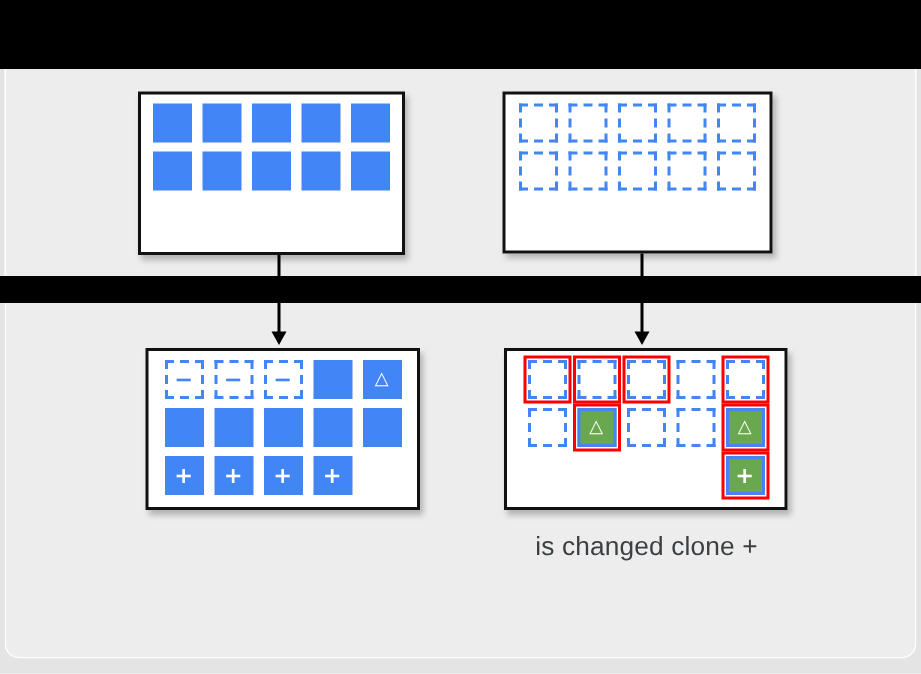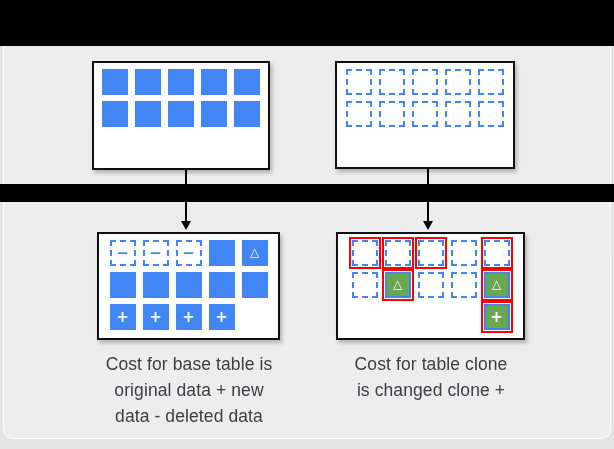--- a/index.html
+++ b/index.html
@@ -172,23 +172,17 @@
       </div>
       <div class="grid-row">
         <div class="cell empty"></div>
         <div class="cell empty"></div>
         <div class="cell empty"></div>
         <div class="cell empty"></div>
         <div class="cell green red-ring g-plus">+</div>
       </div>
     </div>
 
-  <div class="caption left">
-    <span>Cost for base table is</span>
-    <span>original data + new</span>
-    <span>data - deleted data</span>
-  </div>
   <div class="caption right">
-    <span>Cost for table clone</span>
     <span>is changed clone +</span>
   </div>
 
 </div>
 
 </body></html>

